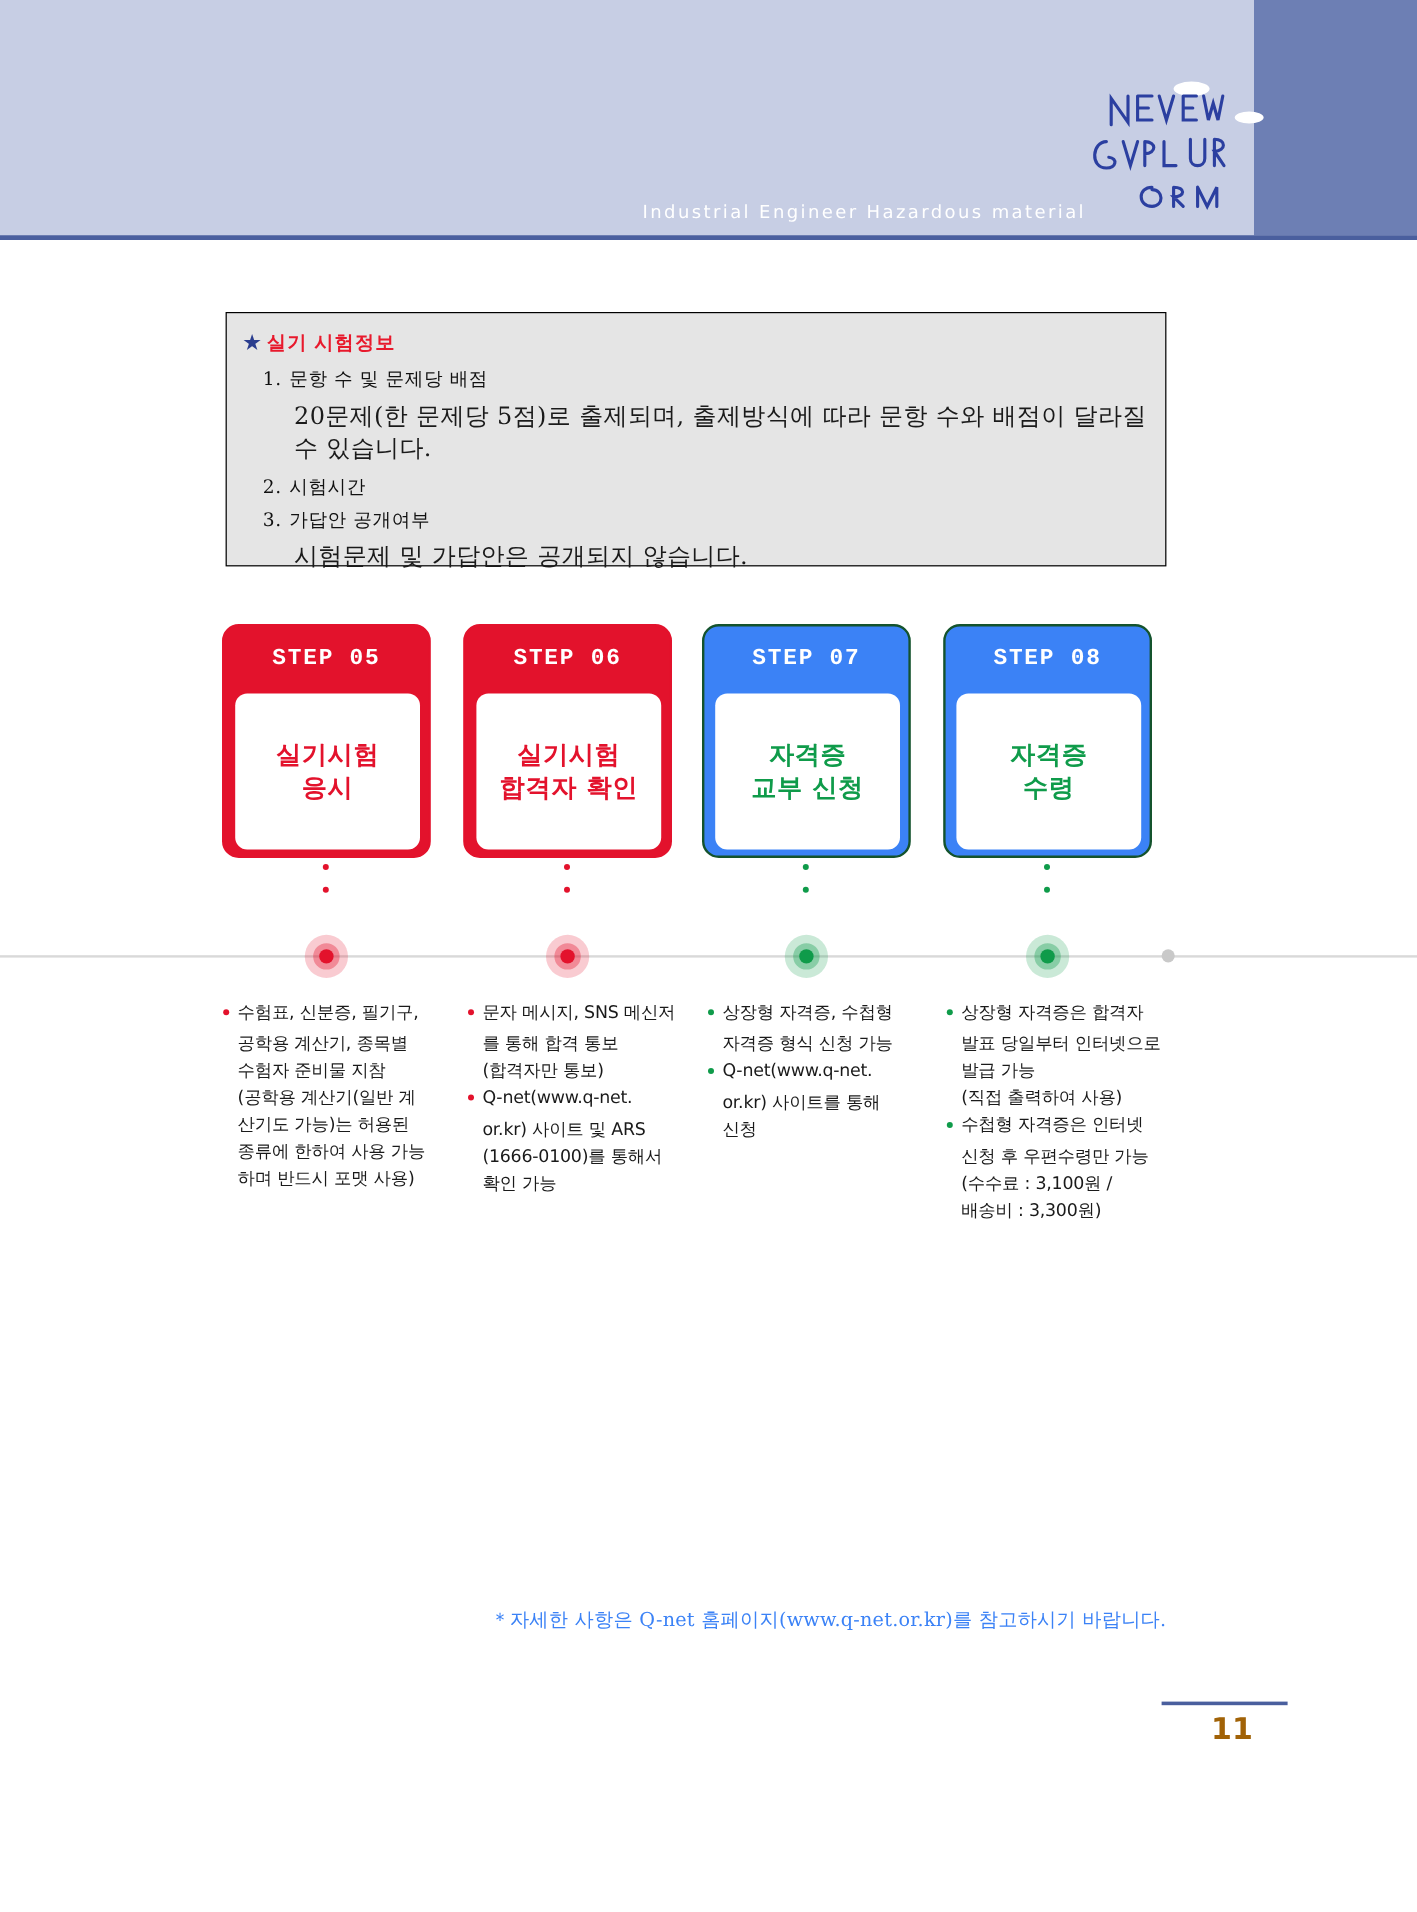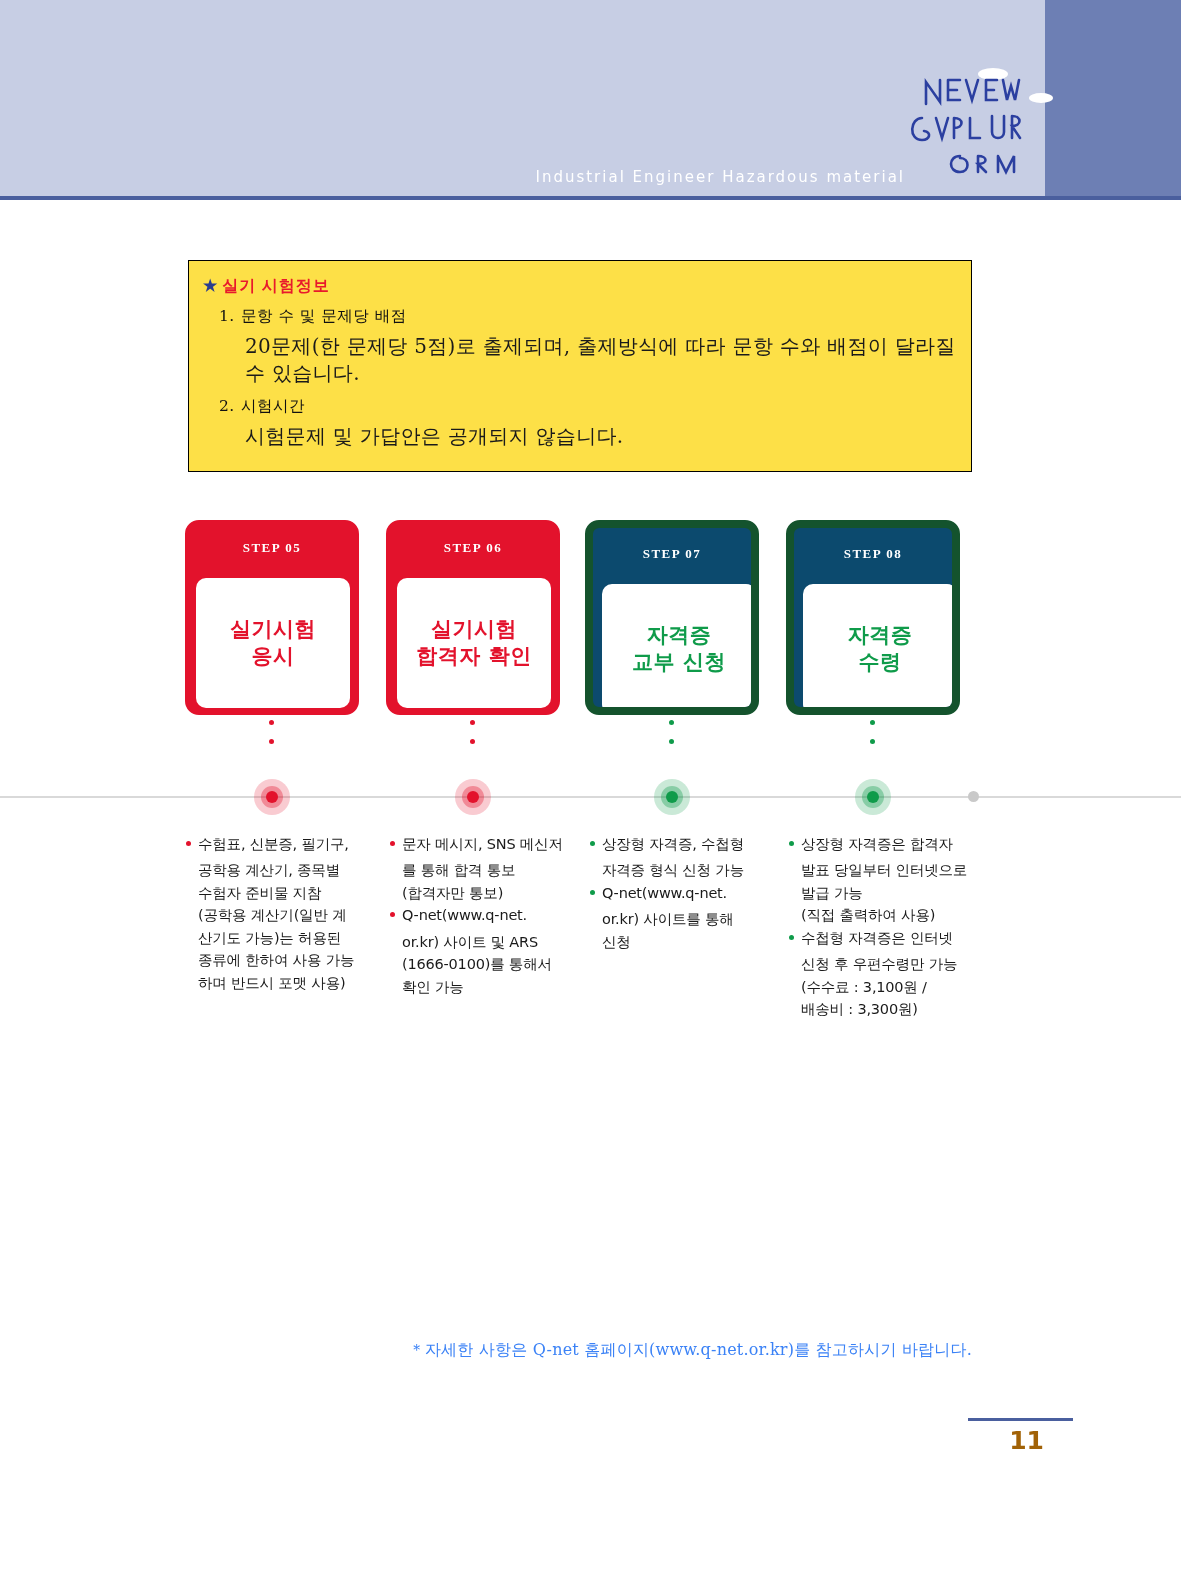--- a/index.html
+++ b/index.html
@@ -62,21 +62,21 @@
   }
 
   
   .infobox {
     position: absolute;
     left: 188px; top: 260px;
     width: 784px;
     height: 212px;
     border: 1.5px solid #000000;
     box-sizing: border-box;
-    background: #fde047;
+    background: #e5e5e5;
   }
   .infobox-title {
     position: absolute;
     left: 14px; top: 15px;
     font-size: 16px;
     font-weight: bold;
     color: #e8192c;
     letter-spacing: 1px;
   }
   .infobox-title .star {
@@ -121,30 +121,30 @@
   }
   .step-card {
     width: 174px;
     height: 195px;
     border-radius: 14px;
     box-sizing: border-box;
     position: relative;
     overflow: hidden;
   }
   .step-card.red { background: #e3122c; border: 2px solid #e3122c; }
-  .step-card.green { background: #0c4a6e; border: 8px solid #14532d; }
+  .step-card.green { background: #3b82f6; border: 2px solid #14532d; }
   .step-label {
     height: 52px;
     line-height: 52px;
     text-align: center;
     color: #ffffff;
-    font-size: 13px;
+    font-size: 19px;
     font-weight: bold;
     letter-spacing: 1.5px;
-    font-family: Liberation Serif, serif;
+    font-family: Liberation Mono, monospace;
   }
   .step-inner {
     position: absolute;
     left: 9px; top: 56px;
     width: 154px;
     height: 130px;
     background: #ffffff;
     border-radius: 10px;
     display: flex;
     align-items: center;
@@ -339,20 +339,23 @@
     <span class="star">★</span><span>실기 시험정보</span>
   </div>
   <div class="infobox-list">
     <div class="li-head">
       <span class="li-num">1.</span><span>문항 수 및 문제당 배점</span>
     </div>
     <div class="li-body">20문제(한 문제당 5점)로 출제되며, 출제방식에 따라 문항 수와 배점이 달라질 수 있습니다.</div>
     <div class="li-head">
       <span class="li-num">2.</span><span>시험시간</span>
     </div>
+    <div class="li-head">
+      <span class="li-num">3.</span><span>가답안 공개여부</span>
+    </div>
     <div class="li-body">시험문제 및 가답안은 공개되지 않습니다.</div>
   </div>
 </div>
 
 <div class="steps">
 
   <div class="step-col" style="left:185px;">
     <div class="step-card red">
       <div class="step-label">STEP 05</div>
       <div class="step-inner">

